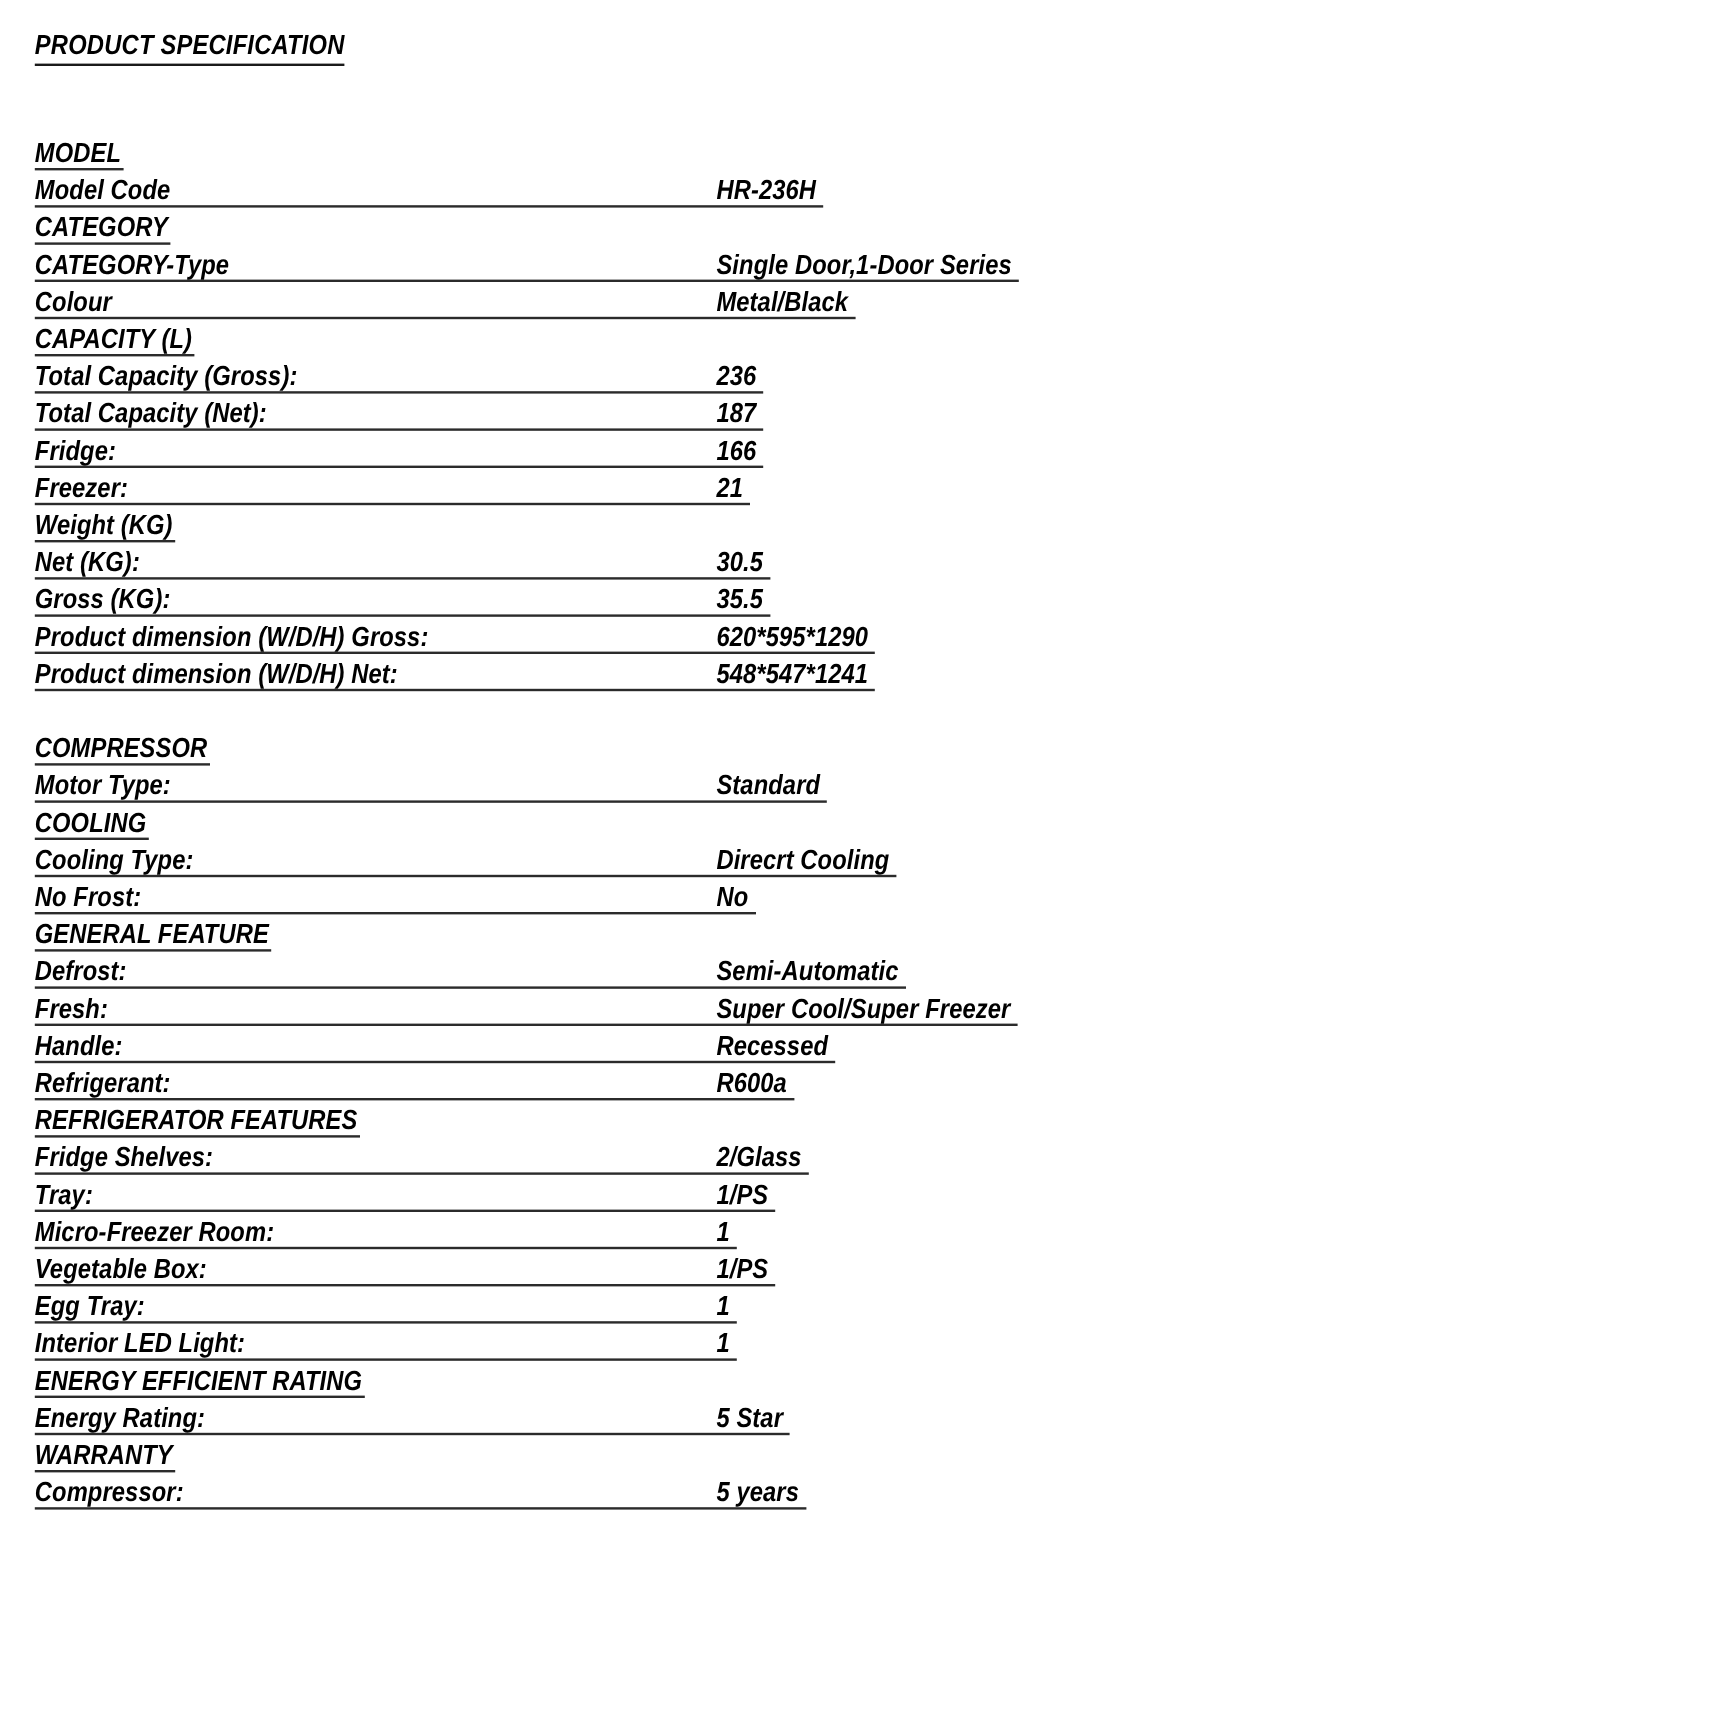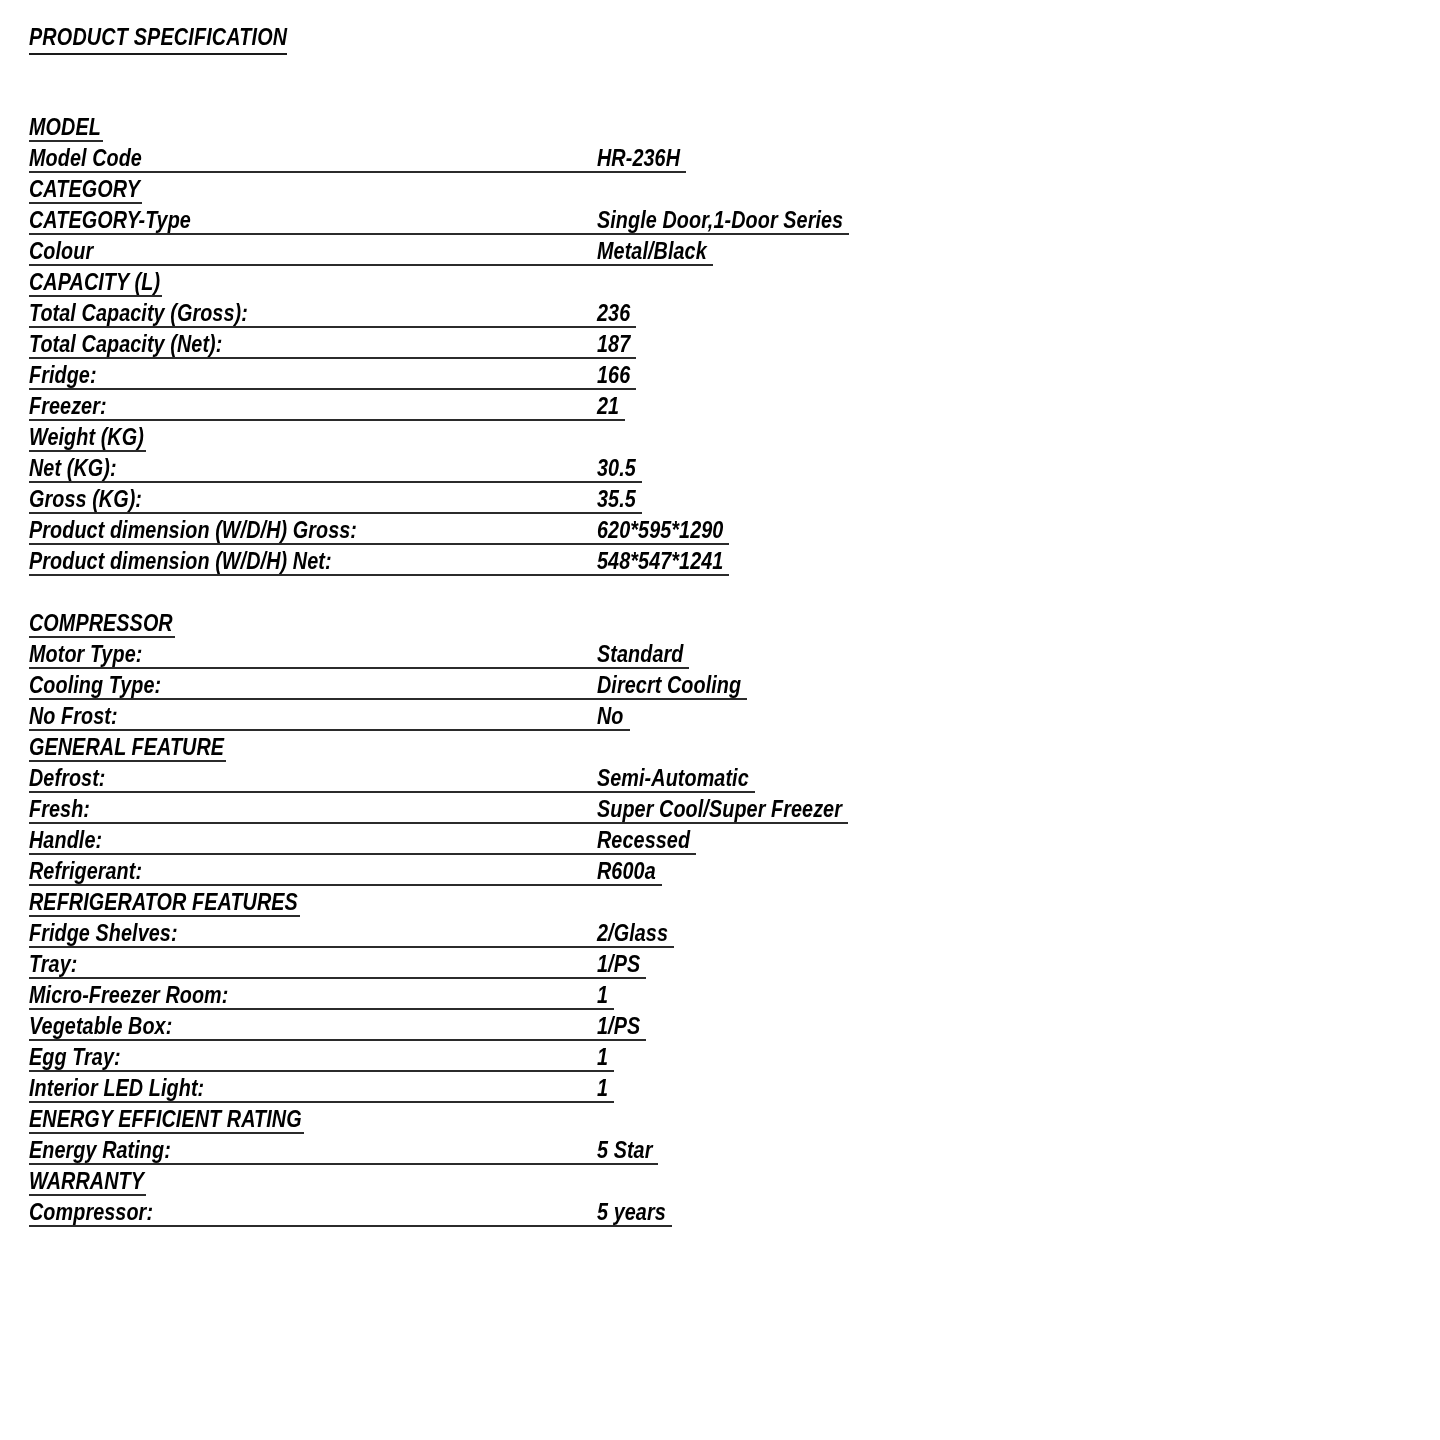--- a/index.html
+++ b/index.html
@@ -175,20 +175,24 @@
       <div class="row spacer"></div>
       <div class="row section">
         <div class="rule" style="width: 146px;"></div>
         <div class="label">COMPRESSOR</div>
       </div>
       <div class="row data">
         <div class="rule" style="width: 660px;"></div>
         <div class="label">Motor Type:</div>
         <div class="value">Standard</div>
       </div>
+      <div class="row section">
+        <div class="rule" style="width: 95px;"></div>
+        <div class="label">COOLING</div>
+      </div>
       <div class="row data">
         <div class="rule" style="width: 718px;"></div>
         <div class="label">Cooling Type:</div>
         <div class="value">Direcrt Cooling</div>
       </div>
       <div class="row data">
         <div class="rule" style="width: 601px;"></div>
         <div class="label">No Frost:</div>
         <div class="value">No</div>
       </div>

